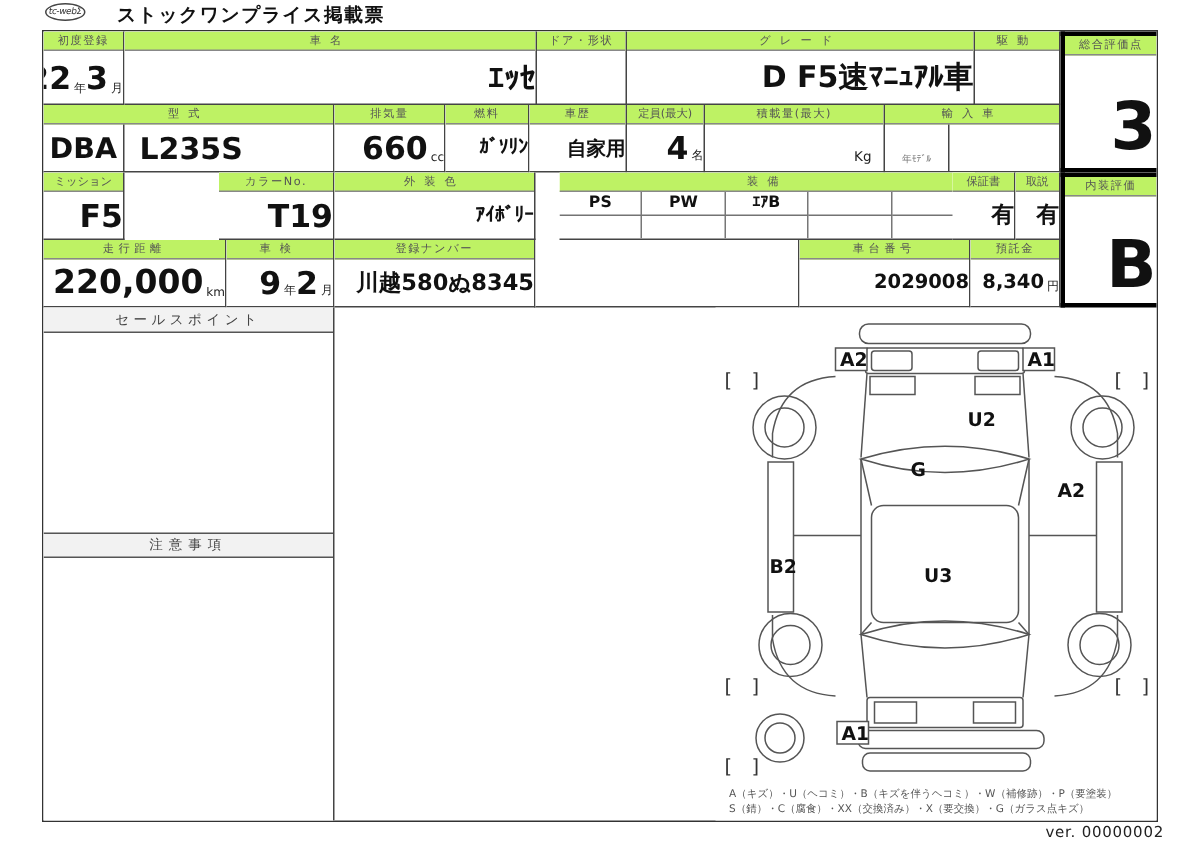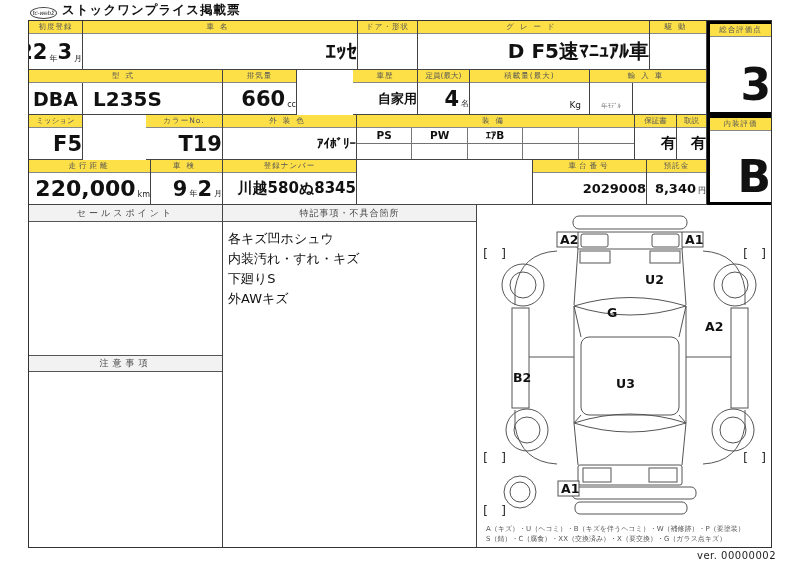--- a/index.html
+++ b/index.html
@@ -1,27 +1,27 @@
 <!DOCTYPE html>
 <html><head>
 <meta charset="utf-8">
 <style>
   * { box-sizing: border-box; margin: 0; padding: 0; }
   body { background: #fff; font-family: "DejaVu Sans", "Liberation Sans", sans-serif; }
   .sheet { position: relative; width: 800px; height: 566px; background: #fff; color: #111; overflow: hidden; }
 
-  .title-bar { position: absolute; left: 30px; top: 2px; height: 17px; display: flex; align-items: flex-end; gap: 5px; }
+  .title-bar { position: absolute; left: 30px; top: 2px; height: 17px; display: flex; align-items: flex-start; gap: 21px; }
   .logo { display: inline-block; width: 27px; height: 12px; border: 1px solid #444; border-radius: 50%; font-size: 6px; line-height: 10px; text-align: center; color: #333; letter-spacing: -0.3px; overflow: hidden; font-style: italic; }
   .title-text { font-size: 12.5px; font-weight: bold; letter-spacing: 1px; white-space: nowrap; }
 
   .tbl { position: absolute; left: 28px; top: 20px; width: 744px; height: 528px; border: 1px solid #333; background: #fff; }
   .cell { position: absolute; border-right: 1px solid #444; border-bottom: 1px solid #444; background: #fff; display: flex; flex-direction: column; overflow: hidden; }
   .cell.last-col { border-right: none; gap: 20px; }
   .cell.last-row { border-bottom: none; }
-  .hdr { flex: none; height: 13px; background: #fde047; border-bottom: 1px solid #888; font-size: 7.5px; color: #555; display: flex; align-items: center; justify-content: center; letter-spacing: 1px; white-space: nowrap; overflow: hidden; }
+  .hdr { flex: none; height: 13px; background: #bef264; border-bottom: 1px solid #888; font-size: 7.5px; color: #555; display: flex; align-items: center; justify-content: center; letter-spacing: 1px; white-space: nowrap; overflow: hidden; }
   .hdr.wide { letter-spacing: 6px; }
   .sec-hdr { flex: none; height: 17px; background: #f2f2f2; border-bottom: 1px solid #555; font-size: 9px; color: #444; display: flex; align-items: center; justify-content: center; letter-spacing: 3px; }
   .val { flex: 1; display: flex; align-items: center; justify-content: flex-end; overflow: hidden; }
   .big { font-size: 21px; font-weight: 600; }
   .med { font-size: 13px; font-weight: 600; }
   .unit { font-size: 8px; color: #222; align-self: flex-end; margin: 0 0 5px 2px; }
   .score-box { border: 3px solid #000; z-index: 3; }
   .score { font-size: 44px; font-weight: 600; line-height: 1; }
   .split { flex: 1; display: flex; }
   .split .part-l { width: 54px; border-right: 1px solid #444; display: flex; align-items: center; justify-content: center; }
@@ -88,20 +88,24 @@
         <div class="part-r big" style="font-size:20px">L235S</div>
       </div>
     </div>
     <div class="cell" style="left:194px;top:49px;width:74px;height:45px">
       <div class="hdr">排気量</div>
       <div class="val">
         <span class="big">660</span>
           <span class="unit">cc</span>
       </div>
     </div>
+    <div class="cell" style="left:268px;top:49px;width:56px;height:45px">
+      <div class="hdr">燃料</div>
+      <div class="val med">ｶﾞｿﾘﾝ</div>
+    </div>
     <div class="cell" style="left:324px;top:49px;width:65px;height:45px">
       <div class="hdr">車歴</div>
       <div class="val med">自家用</div>
     </div>
     <div class="cell" style="left:389px;top:49px;width:52px;height:45px">
       <div class="hdr" style="letter-spacing:0">定員(最大)</div>
       <div class="val">
         <span class="big">4</span>
           <span class="unit">名</span>
       </div>
@@ -123,21 +127,21 @@
       <div class="val big">F5</div>
     </div>
     <div class="cell" style="left:117px;top:94px;width:77px;height:45px">
       <div class="hdr">カラーNo.</div>
       <div class="val big">T19</div>
     </div>
     <div class="cell" style="left:194px;top:94px;width:134px;height:45px">
       <div class="hdr wide">外装色</div>
       <div class="val med">ｱｲﾎﾞﾘｰ</div>
     </div>
-    <div class="cell" style="left:328px;top:94px;width:278px;height:45px">
+    <div class="cell" style="left:344px;top:94px;width:278px;height:45px">
       <div class="hdr wide">装備</div>
       <div class="equip-grid">
         <div class="equip-cell">PS</div>
         <div class="equip-cell">PW</div>
         <div class="equip-cell">ｴｱB</div>
         <div class="equip-cell"></div>
         <div class="equip-cell"></div>
         <div class="equip-cell"></div>
         <div class="equip-cell"></div>
         <div class="equip-cell"></div>
@@ -190,29 +194,20 @@
       <div class="val">
         <span style="font-size:13px;font-weight:600">8,340</span>
           <span class="unit" style="margin-bottom:8px">円</span>
       </div>
     </div>
 
     <div class="cell last-row" style="left:0;top:184px;width:194px;height:342px">
       <div class="sec-hdr">セールスポイント</div>
       <div class="val" style="align-items:flex-start;justify-content:flex-start"></div>
       <div class="sub-strip">注意事項</div>
-    </div>
-    <div class="cell last-row" style="left:194px;top:184px;width:254px;height:342px">
-      <div class="sec-hdr" style="letter-spacing:1px">特記事項・不具合箇所</div>
-      <div class="defect-lines">
-        <div>各キズ凹ホシュウ</div>
-        <div>内装汚れ・すれ・キズ</div>
-        <div>下廻りS</div>
-        <div>外AWキズ</div>
-      </div>
     </div>
     <div class="cell last-row last-col" style="left:448px;top:184px;width:294px;height:342px">
       <svg width="294" height="342" viewBox="0 0 294 342">
         <g stroke="#555" fill="none" stroke-width="1">
 
           <rect x="96" y="11" width="114" height="13" rx="6"></rect>
 
           <rect x="100" y="27" width="106" height="17" rx="2"></rect>
           <rect x="104" y="29" width="27" height="13" rx="2"></rect>
           <rect x="175" y="29" width="27" height="13" rx="2"></rect>

